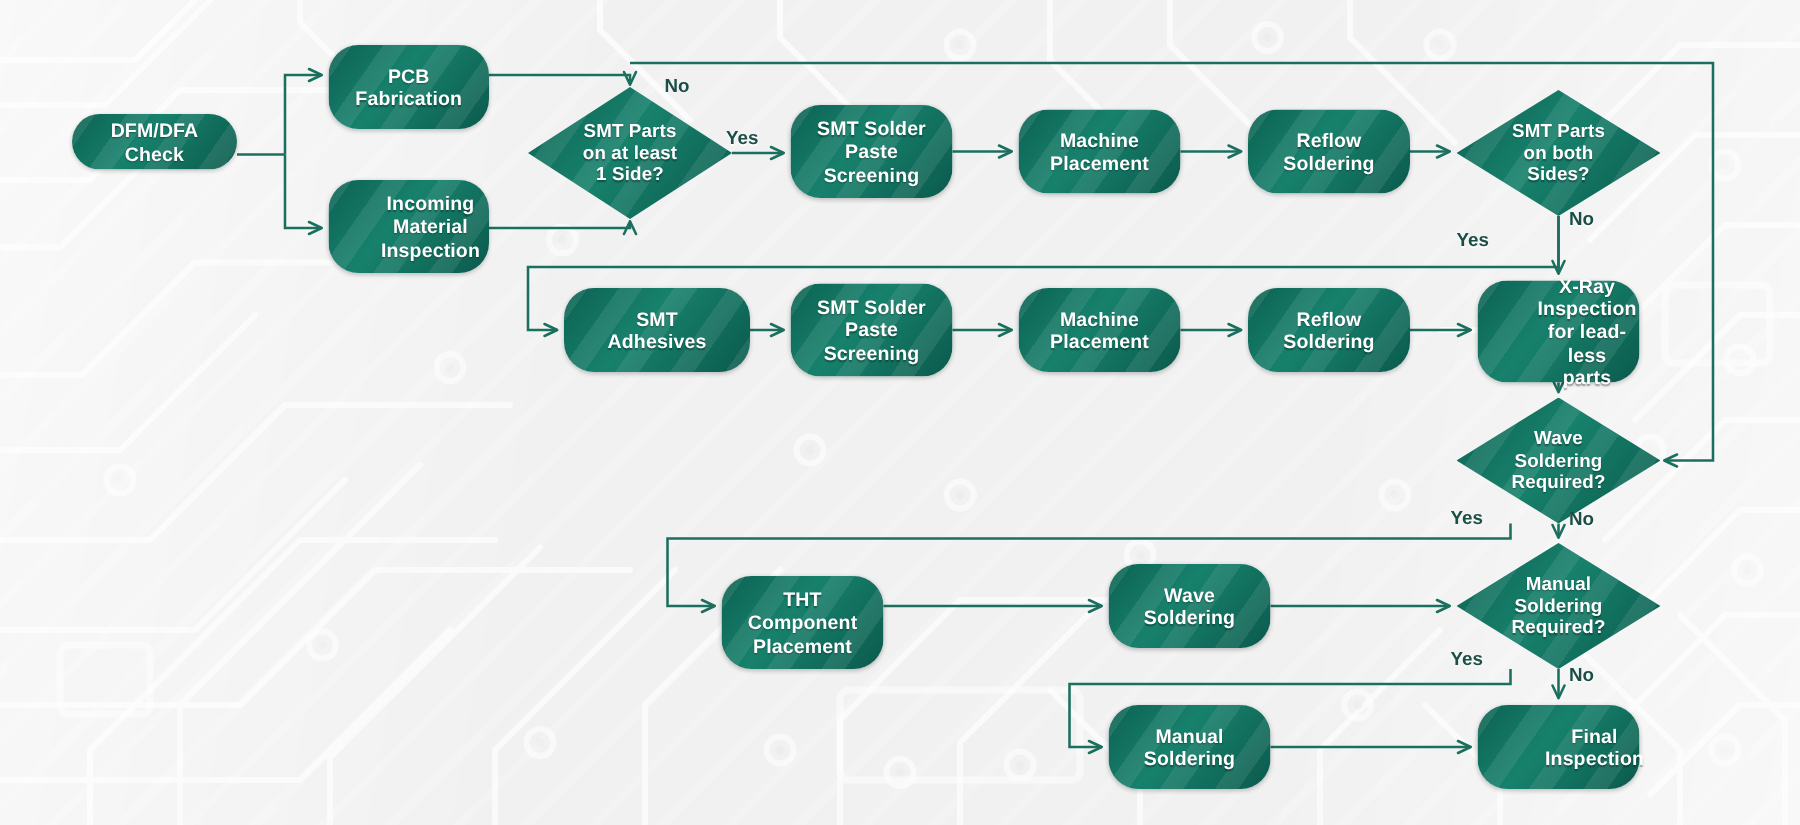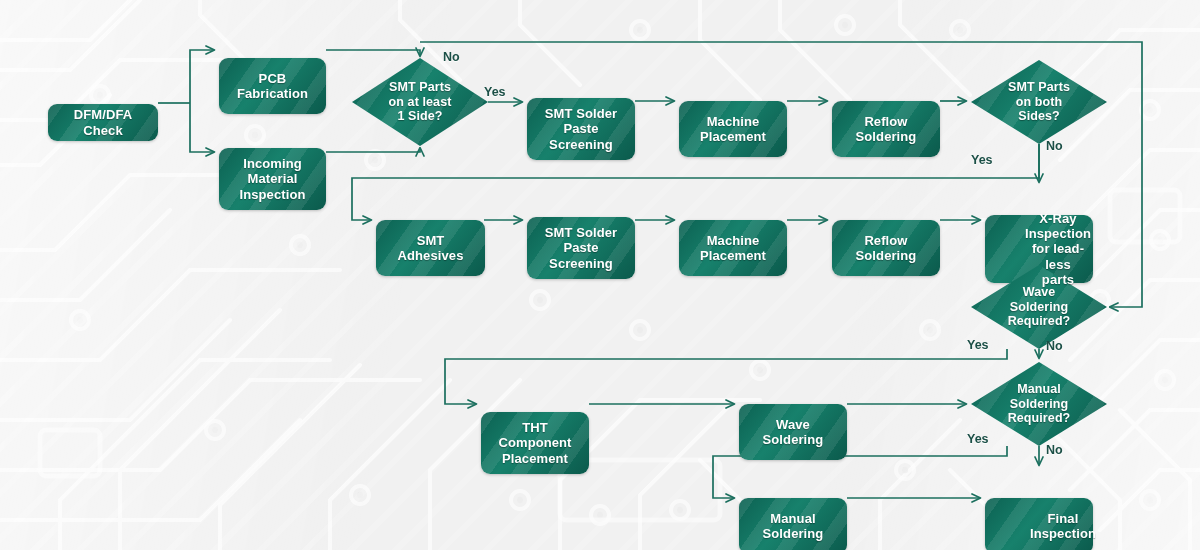--- a/index.html
+++ b/index.html
@@ -36,30 +36,29 @@
     display:flex;align-items:center;justify-content:center;
     text-align:center;
     color:#ffffff;
     font-weight:bold;
     font-size:13px;
     line-height:1.18;
     letter-spacing:.1px;
     text-shadow:0 1px 1px rgba(0,0,0,.35);
   }
   .proc{
-    border-radius:9px;
+    border-radius:20px;
     background:
       repeating-linear-gradient(125deg,
         rgba(255,255,255,.085) 0px,
         rgba(255,255,255,.085) 13px,
         rgba(255,255,255,0) 13px,
         rgba(255,255,255,0) 30px),
       linear-gradient(130deg,#0c6152 0%,#17816c 42%,#0b5a4c 100%);
     box-shadow:0 1px 3px rgba(0,0,0,.22);
-    margin-top:28px;
   }
   .proc .lbl{padding:2px 6px;position:relative;z-index:2;}
 
   .dec{background:transparent;}
   .dec .dia{
     position:absolute;inset:0;
     clip-path:polygon(50% 0%,100% 50%,50% 100%,0% 50%);
     background:
       repeating-linear-gradient(125deg,
         rgba(255,255,255,.085) 0px,
@@ -215,41 +214,41 @@
     </g>
   </svg>
 
   <div id="nodes">
       <div class="node proc" style="left: 48px; top: 76px; width: 110px; height: 37px;">
         <div class="lbl">DFM/DFA<br>Check</div>
       </div>
       <div class="node proc" style="left: 219px; top: 30px; width: 107px; height: 56px;">
         <div class="lbl">PCB<br>Fabrication</div>
       </div>
-      <div class="node proc" style="left: 219px; top: 120px; width: 107px; height: 62px;">
+      <div class="node proc" style="left: 219px; top: 120px; width: 107px; height: 62px; justify-content: flex-end;">
         <div class="lbl">Incoming<br>Material<br>Inspection</div>
       </div>
       <div class="node dec" style="left: 352px; top: 58px; width: 136px; height: 88px;">
         <div class="dia"></div>
         <div class="lbl">SMT Parts<br>on at least<br>1 Side?</div>
       </div>
       <div class="node proc" style="left: 527px; top: 70px; width: 108px; height: 62px;">
         <div class="lbl">SMT Solder<br>Paste<br>Screening</div>
       </div>
       <div class="node proc" style="left: 679px; top: 73px; width: 108px; height: 56px;">
         <div class="lbl">Machine<br>Placement</div>
       </div>
       <div class="node proc" style="left: 832px; top: 73px; width: 108px; height: 56px;">
         <div class="lbl">Reflow<br>Soldering</div>
       </div>
       <div class="node dec" style="left: 971px; top: 60px; width: 136px; height: 84px;">
         <div class="dia"></div>
         <div class="lbl">SMT Parts<br>on both<br>Sides?</div>
       </div>
-      <div class="node proc" style="left: 376px; top: 192px; width: 109px; height: 56px;">
+      <div class="node proc" style="left: 376px; top: 192px; width: 124px; height: 56px;">
         <div class="lbl">SMT<br>Adhesives</div>
       </div>
       <div class="node proc" style="left: 527px; top: 189px; width: 108px; height: 62px;">
         <div class="lbl">SMT Solder<br>Paste<br>Screening</div>
       </div>
       <div class="node proc" style="left: 679px; top: 192px; width: 108px; height: 56px;">
         <div class="lbl">Machine<br>Placement</div>
       </div>
       <div class="node proc" style="left: 832px; top: 192px; width: 108px; height: 56px;">
         <div class="lbl">Reflow<br>Soldering</div>

